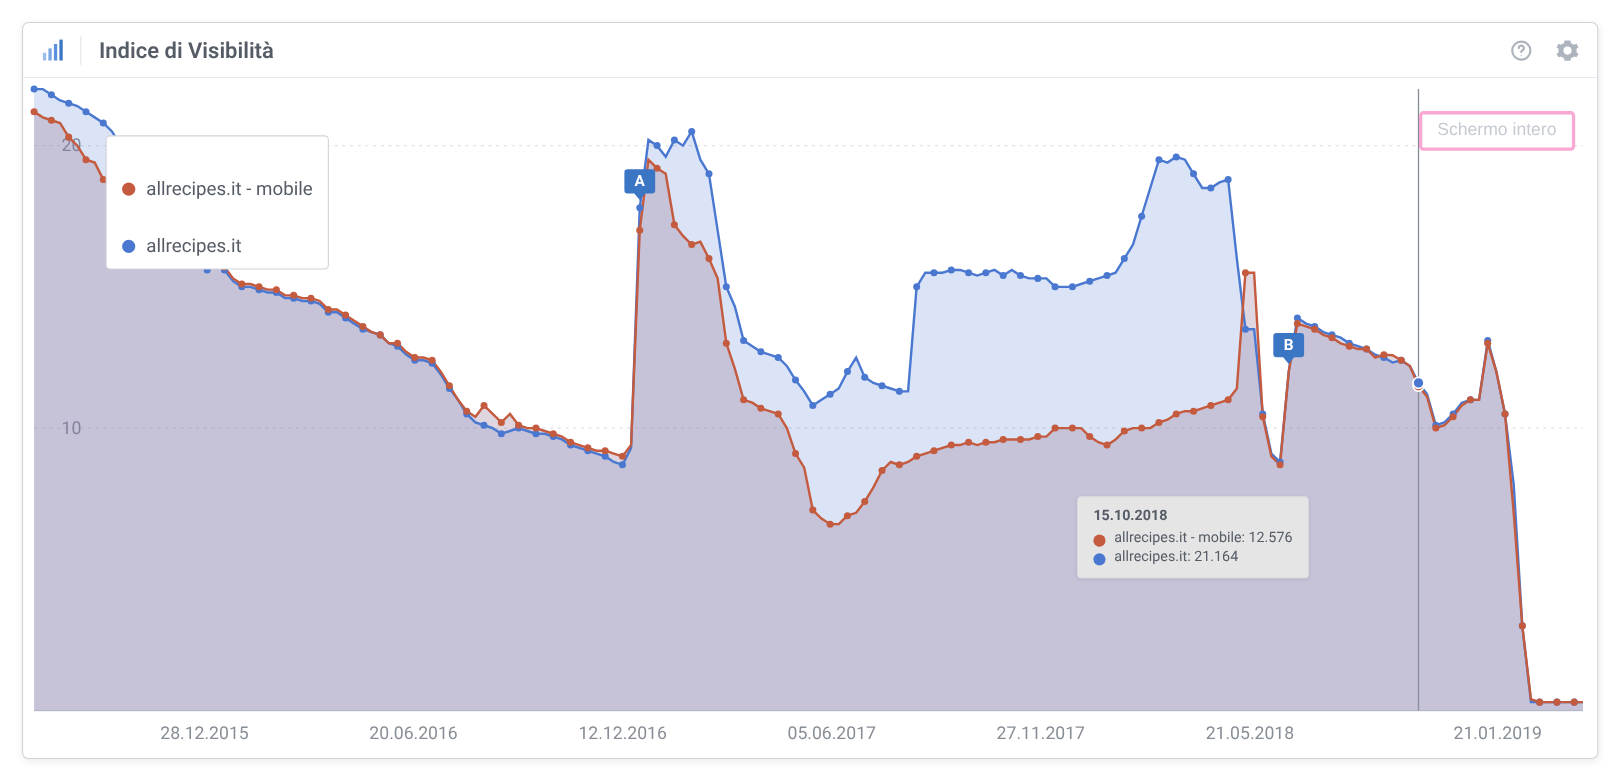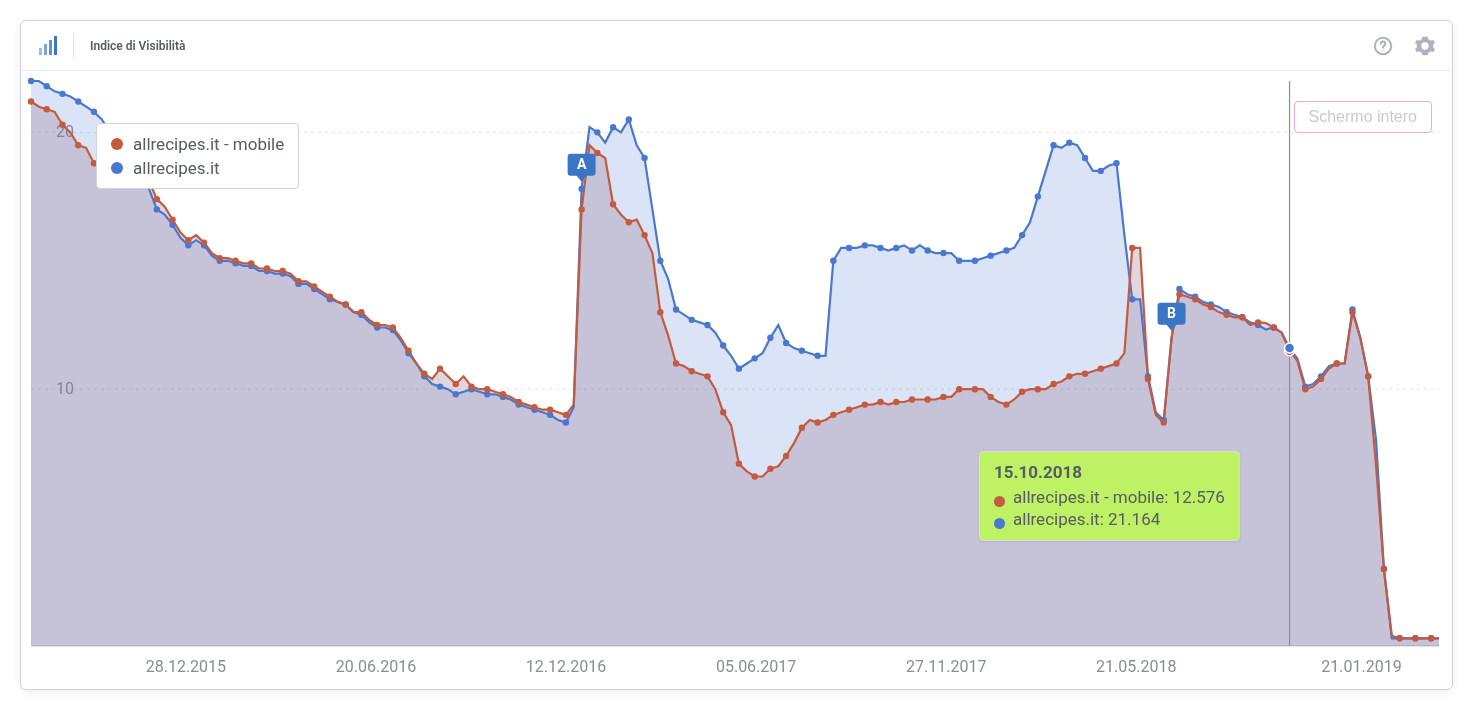--- a/index.html
+++ b/index.html
@@ -33,21 +33,21 @@
     display: flex;
     align-items: center;
   }
   .header .sep {
     width: 1px;
     height: 26px;
     background: #e0e3e8;
     margin-right: 16px;
   }
   .header .title {
-    font-size: 12px;
+    font-size: 20px;
     font-weight: 600;
     color: #555c66;
   }
   .header .spacer { flex: 1; }
   .header .hicon {
     color: #aeb4bd;
     font-size: 20px;
     margin-left: 20px;
     cursor: pointer;
     display: flex;
@@ -67,47 +67,48 @@
     border-radius: 4px;
     padding: 8px 14px;
     font-size: 17px;
     color: #555c66;
     z-index: 10;
   }
   .legend .row {
     display: flex;
     align-items: center;
     padding: 2px 0;
+    margin-top: 28px;
   }
   .legend .dot {
     width: 12px; height: 12px; border-radius: 50%;
     margin-right: 10px;
   }
   .fullscreen-btn {
     position: absolute;
     top: 30px;
     right: 20px;
-    border: 1px solid #f9a8d4;
+    border: 3px solid #f9a8d4;
     background: #fff;
     color: #c6cbd2;
     font-size: 16px;
     padding: 6px 14px;
     border-radius: 4px;
     cursor: pointer;
     z-index: 10;
   }
   .tooltip {
     position: absolute;
     left: 958px;
     top: 380px;
-    background: #bef264;
+    background: #e5e5e5;
     border: 1px solid #d7dbe0;
     border-radius: 4px;
     padding: 10px 14px;
-    font-size: 17px;
+    font-size: 13px;
     color: #555c66;
     z-index: 10;
     box-shadow: 0 1px 3px rgba(0,0,0,0.08);
   }
   .tooltip .tdate { font-weight: 700; margin-bottom: 4px; }
   .tooltip .trow { display: flex; align-items: flex-end; padding: 1px 0;}
   .tooltip .dot {
     width: 11px; height: 11px; border-radius: 50%; margin-right: 8px;
   }
   svg { display: block; }

